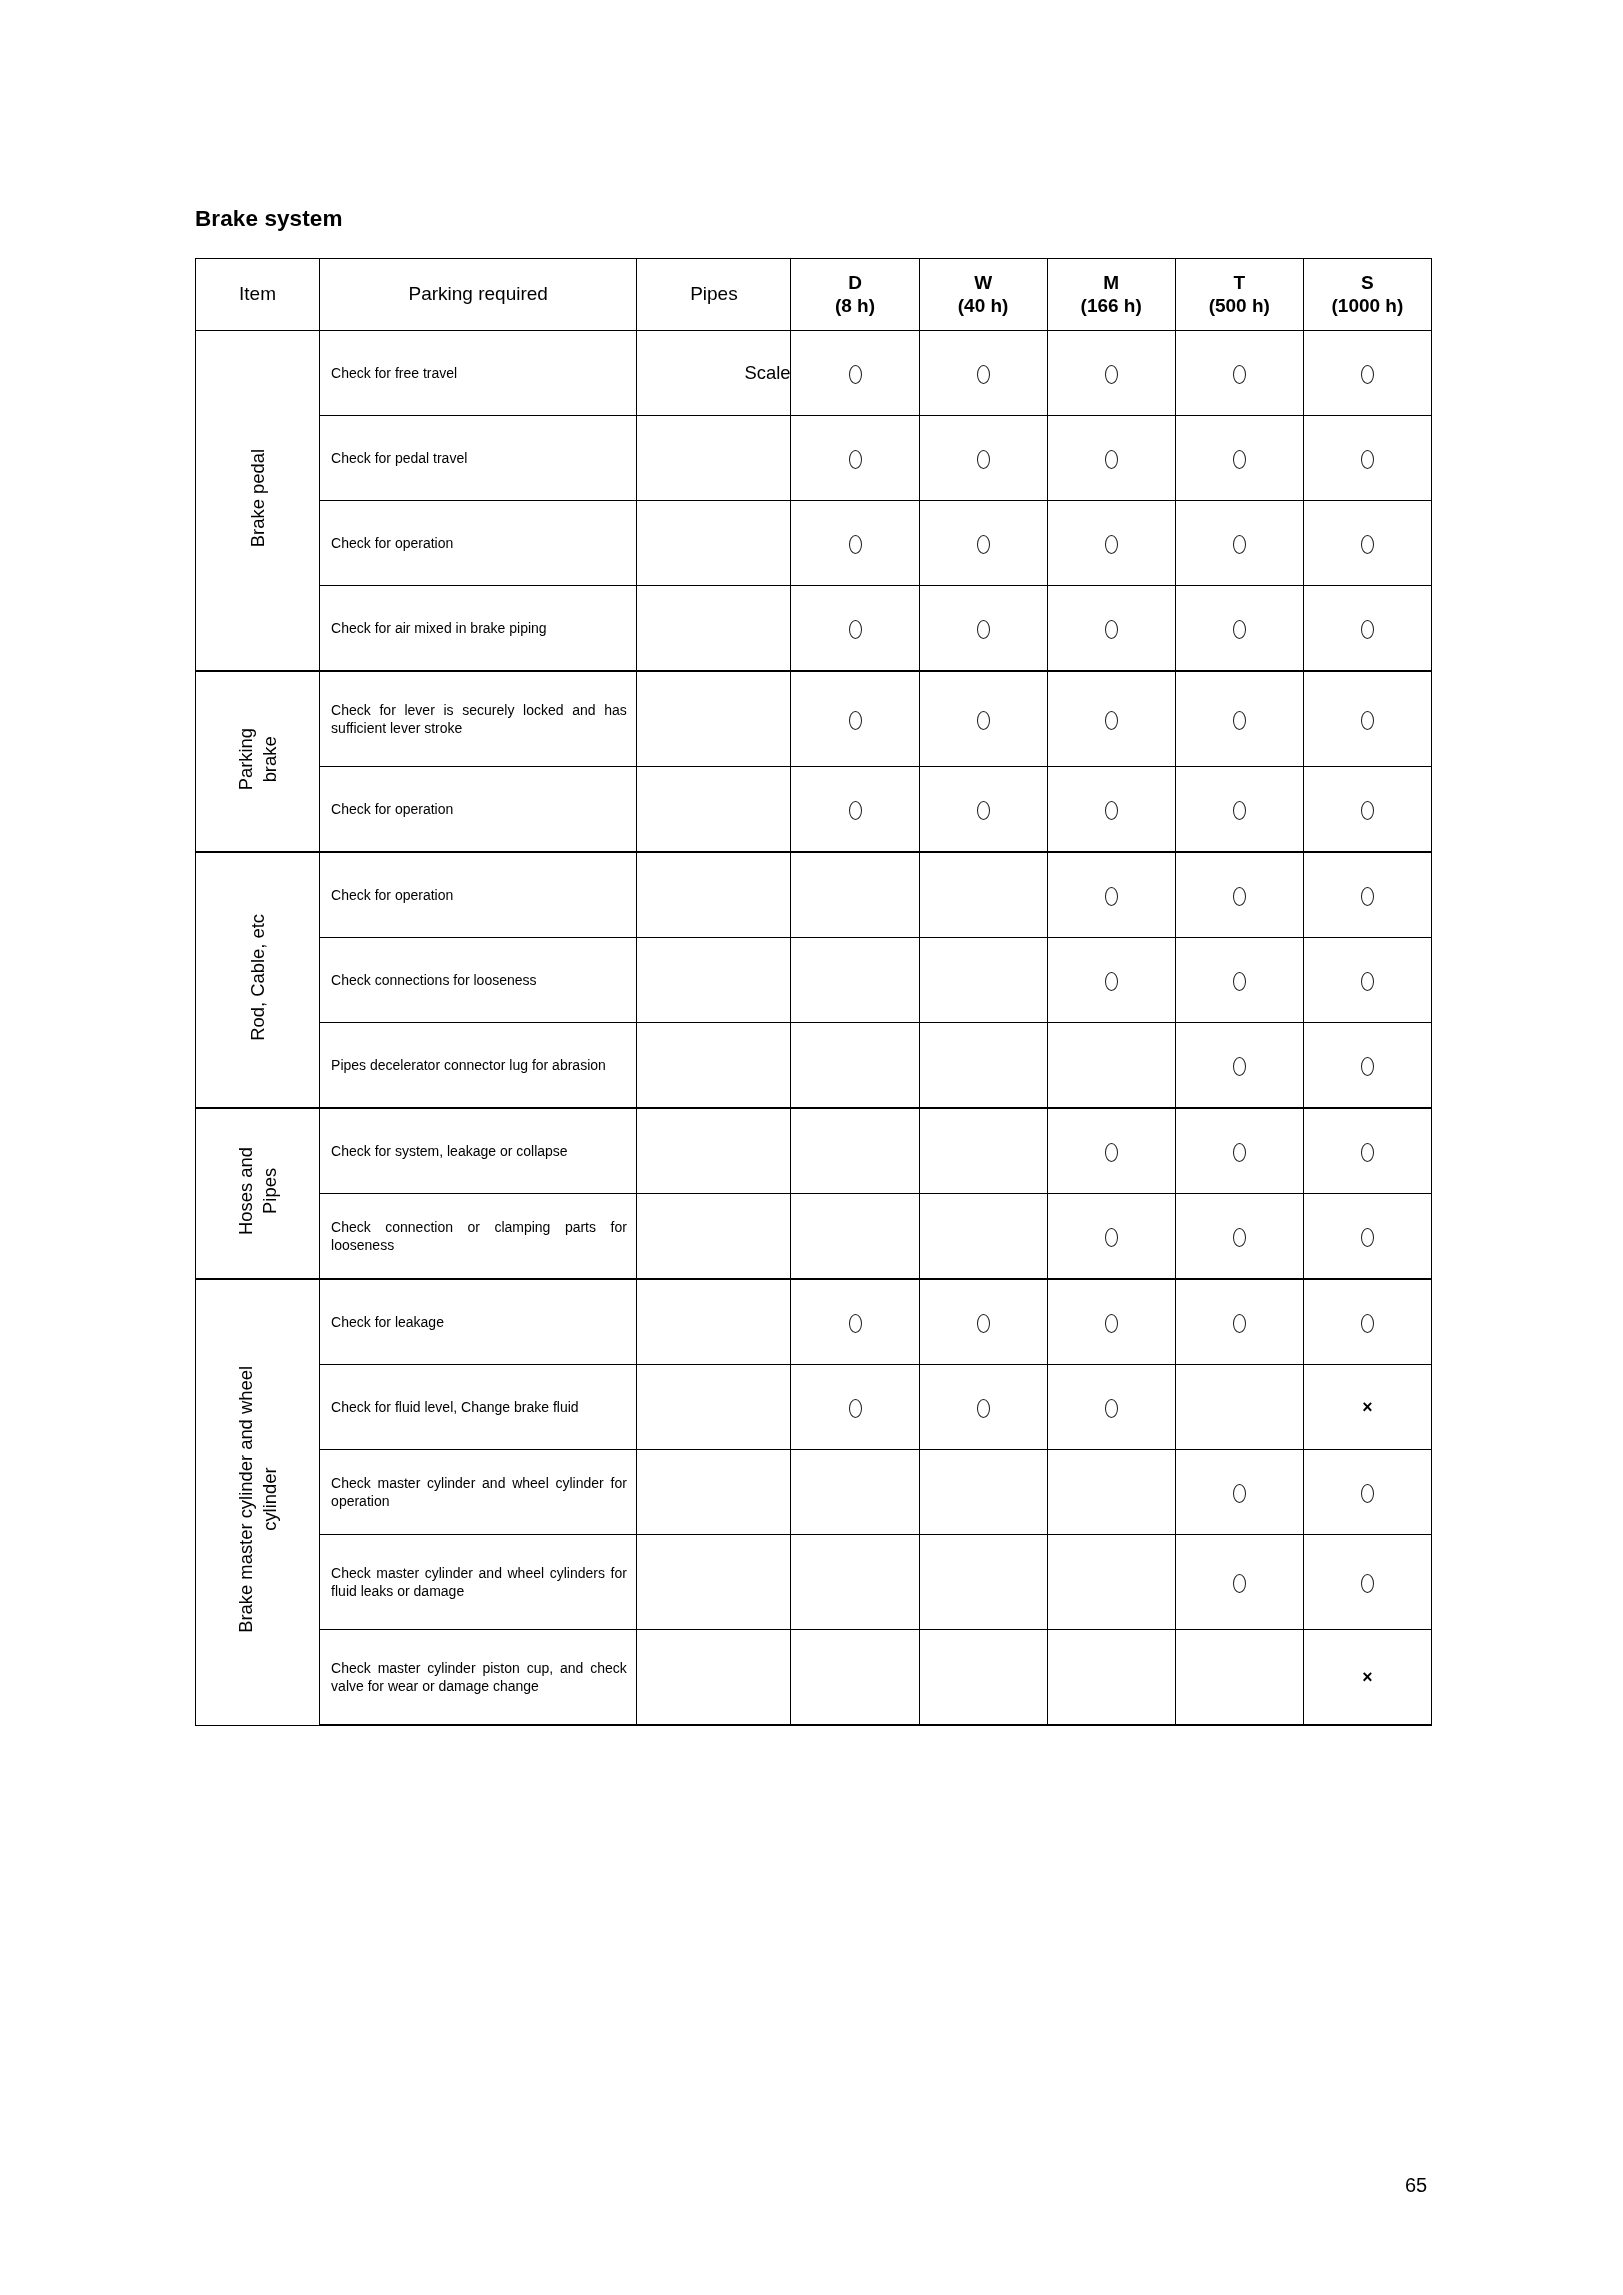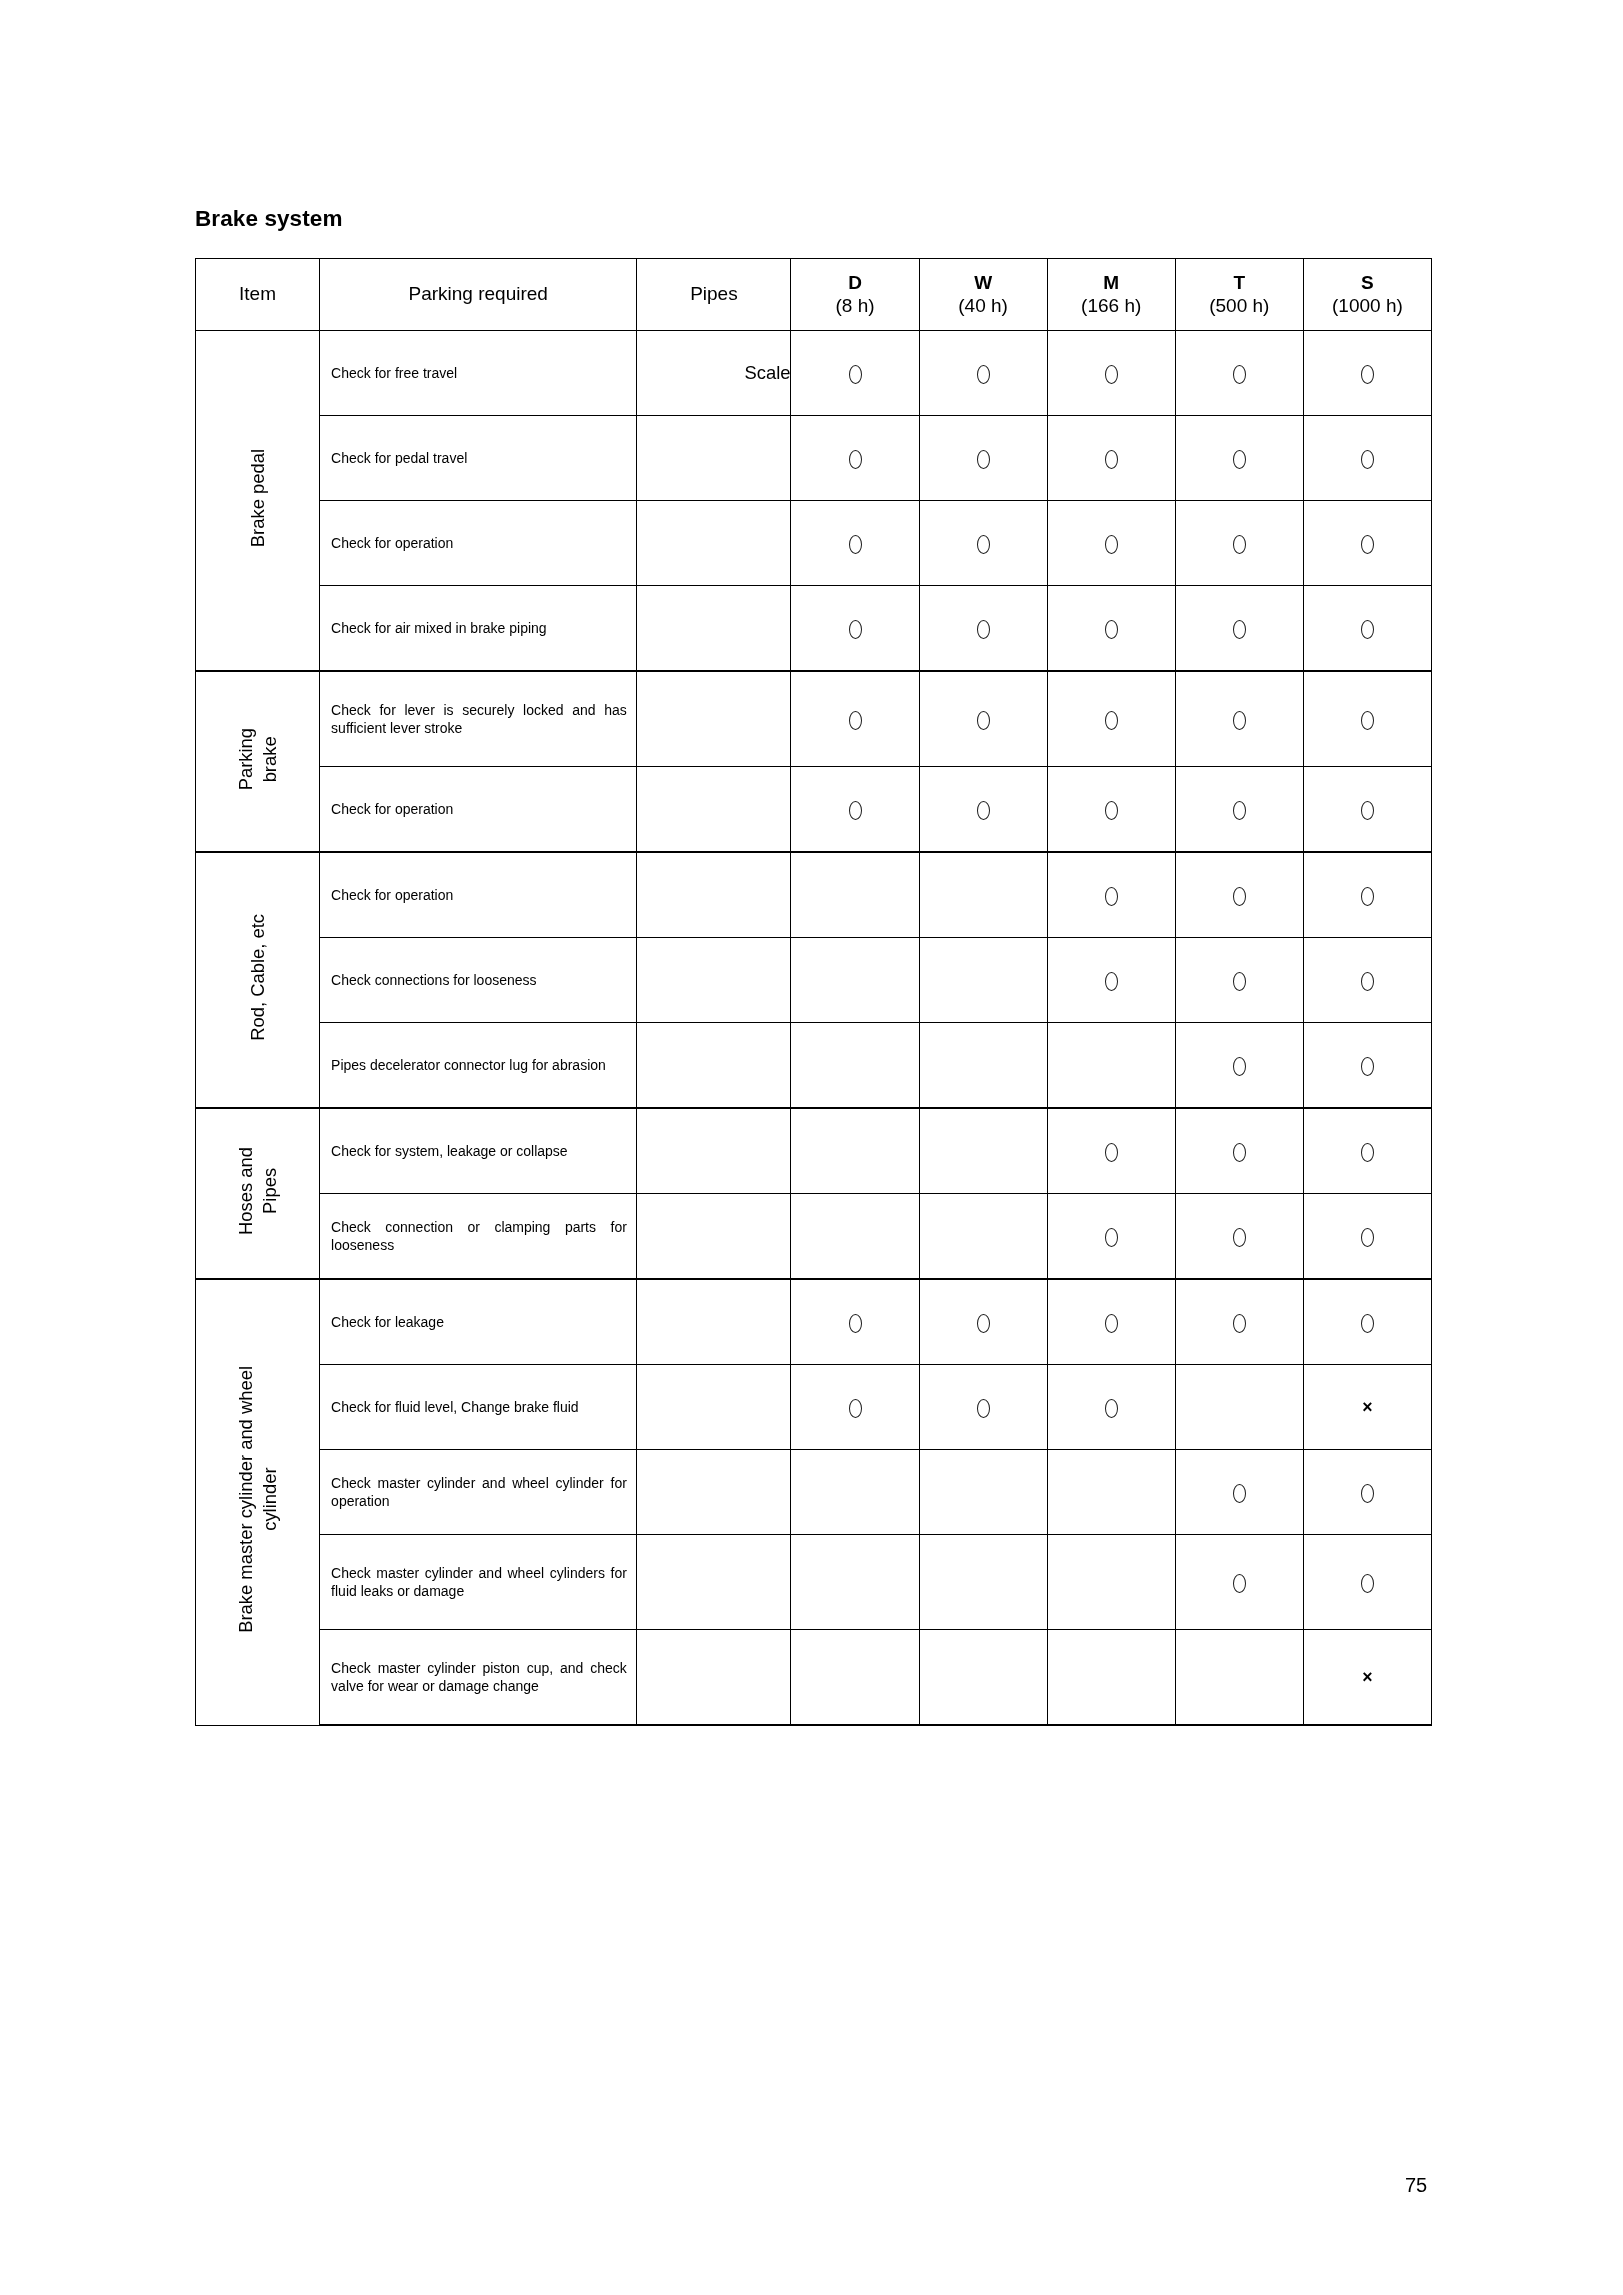--- a/index.html
+++ b/index.html
@@ -61,21 +61,21 @@
 
   
   thead th {
     text-align: center;
     font-weight: bold;
     height: 71px;
     font-size: 19px;
     line-height: 1.18;
   }
   thead th .hdr-letter { display: block; font-weight: bold; }
-  thead th .hdr-hours  { display: block; font-weight: normal; }
+  thead th .hdr-hours  { display: block; font-weight: bold; }
 
   
   td.item-cell {
     text-align: center;
     vertical-align: middle;
     position: relative;
     padding: 0;
   }
   .vlabel {
     writing-mode: vertical-rl;
@@ -334,16 +334,16 @@
           <td class="tools-cell"></td>
           <td class="mark-cell"></td>
           <td class="mark-cell"></td>
           <td class="mark-cell"></td>
           <td class="mark-cell"></td>
           <td class="mark-cell"><span class="mark-cross">×</span></td>
         </tr>
       </tbody>
   </table>
 
-  <div class="page-number">75</div>
+  <div class="page-number">65</div>
 
 </div>
 
 
 </body></html>

